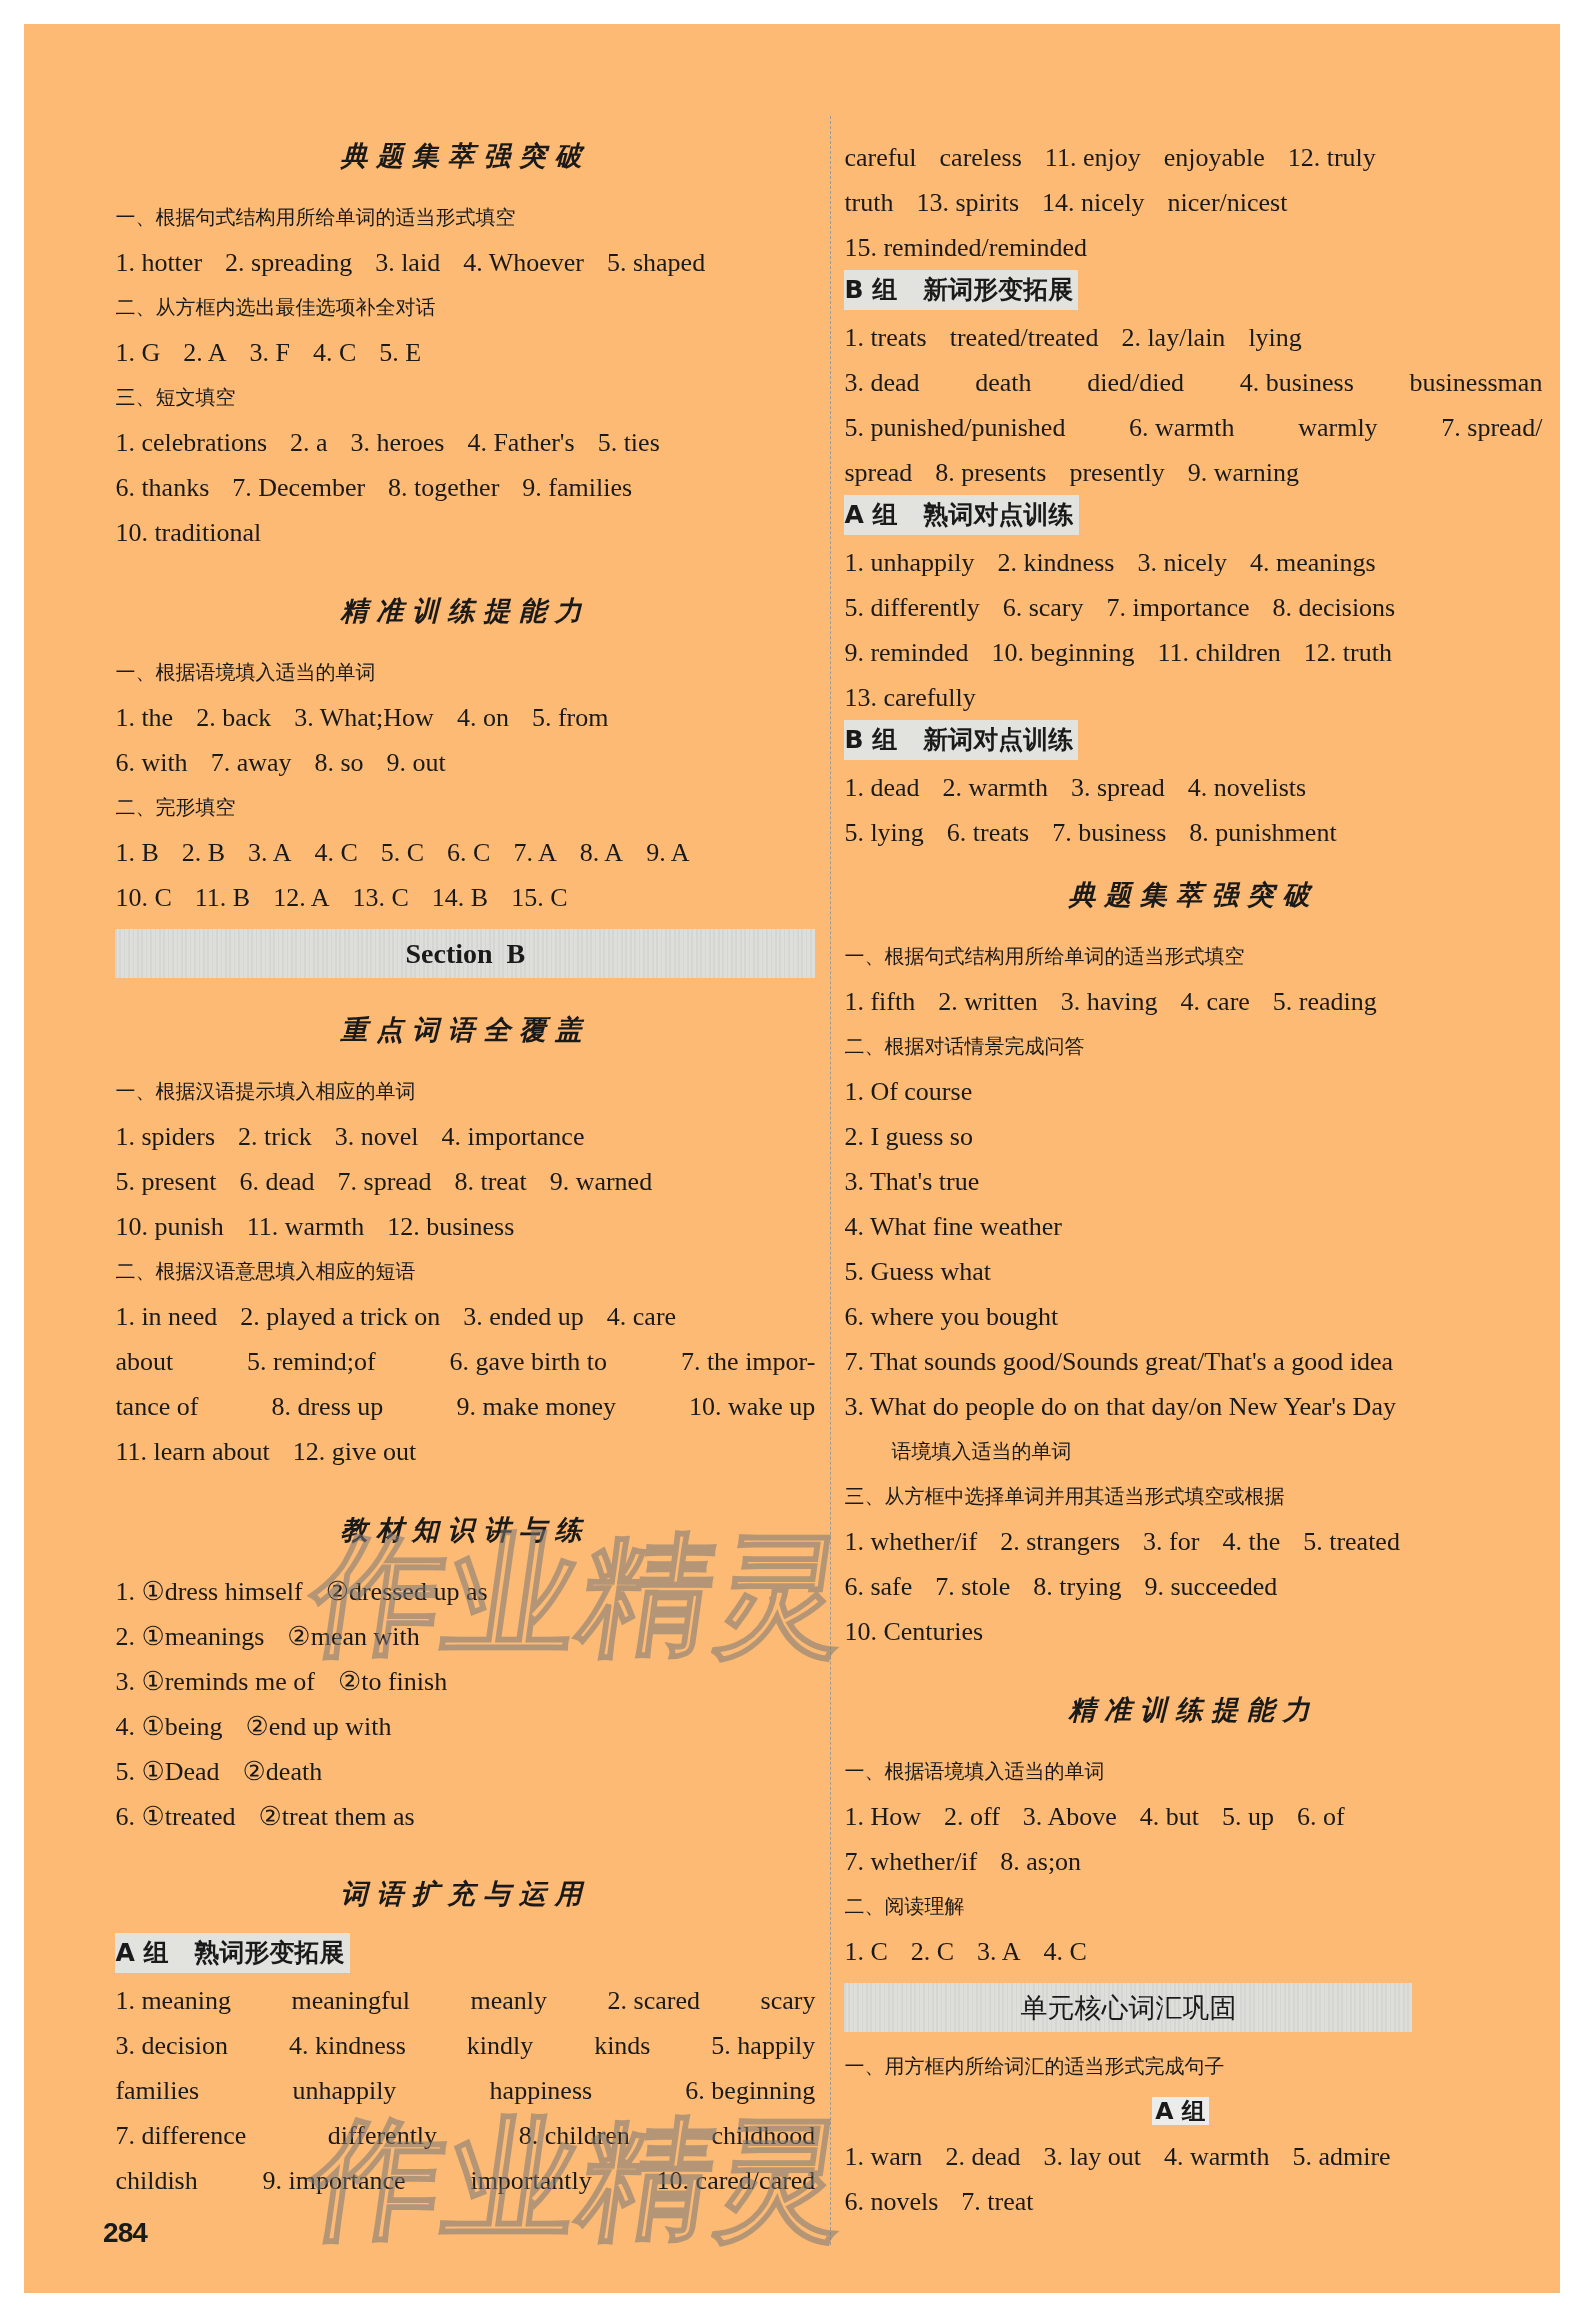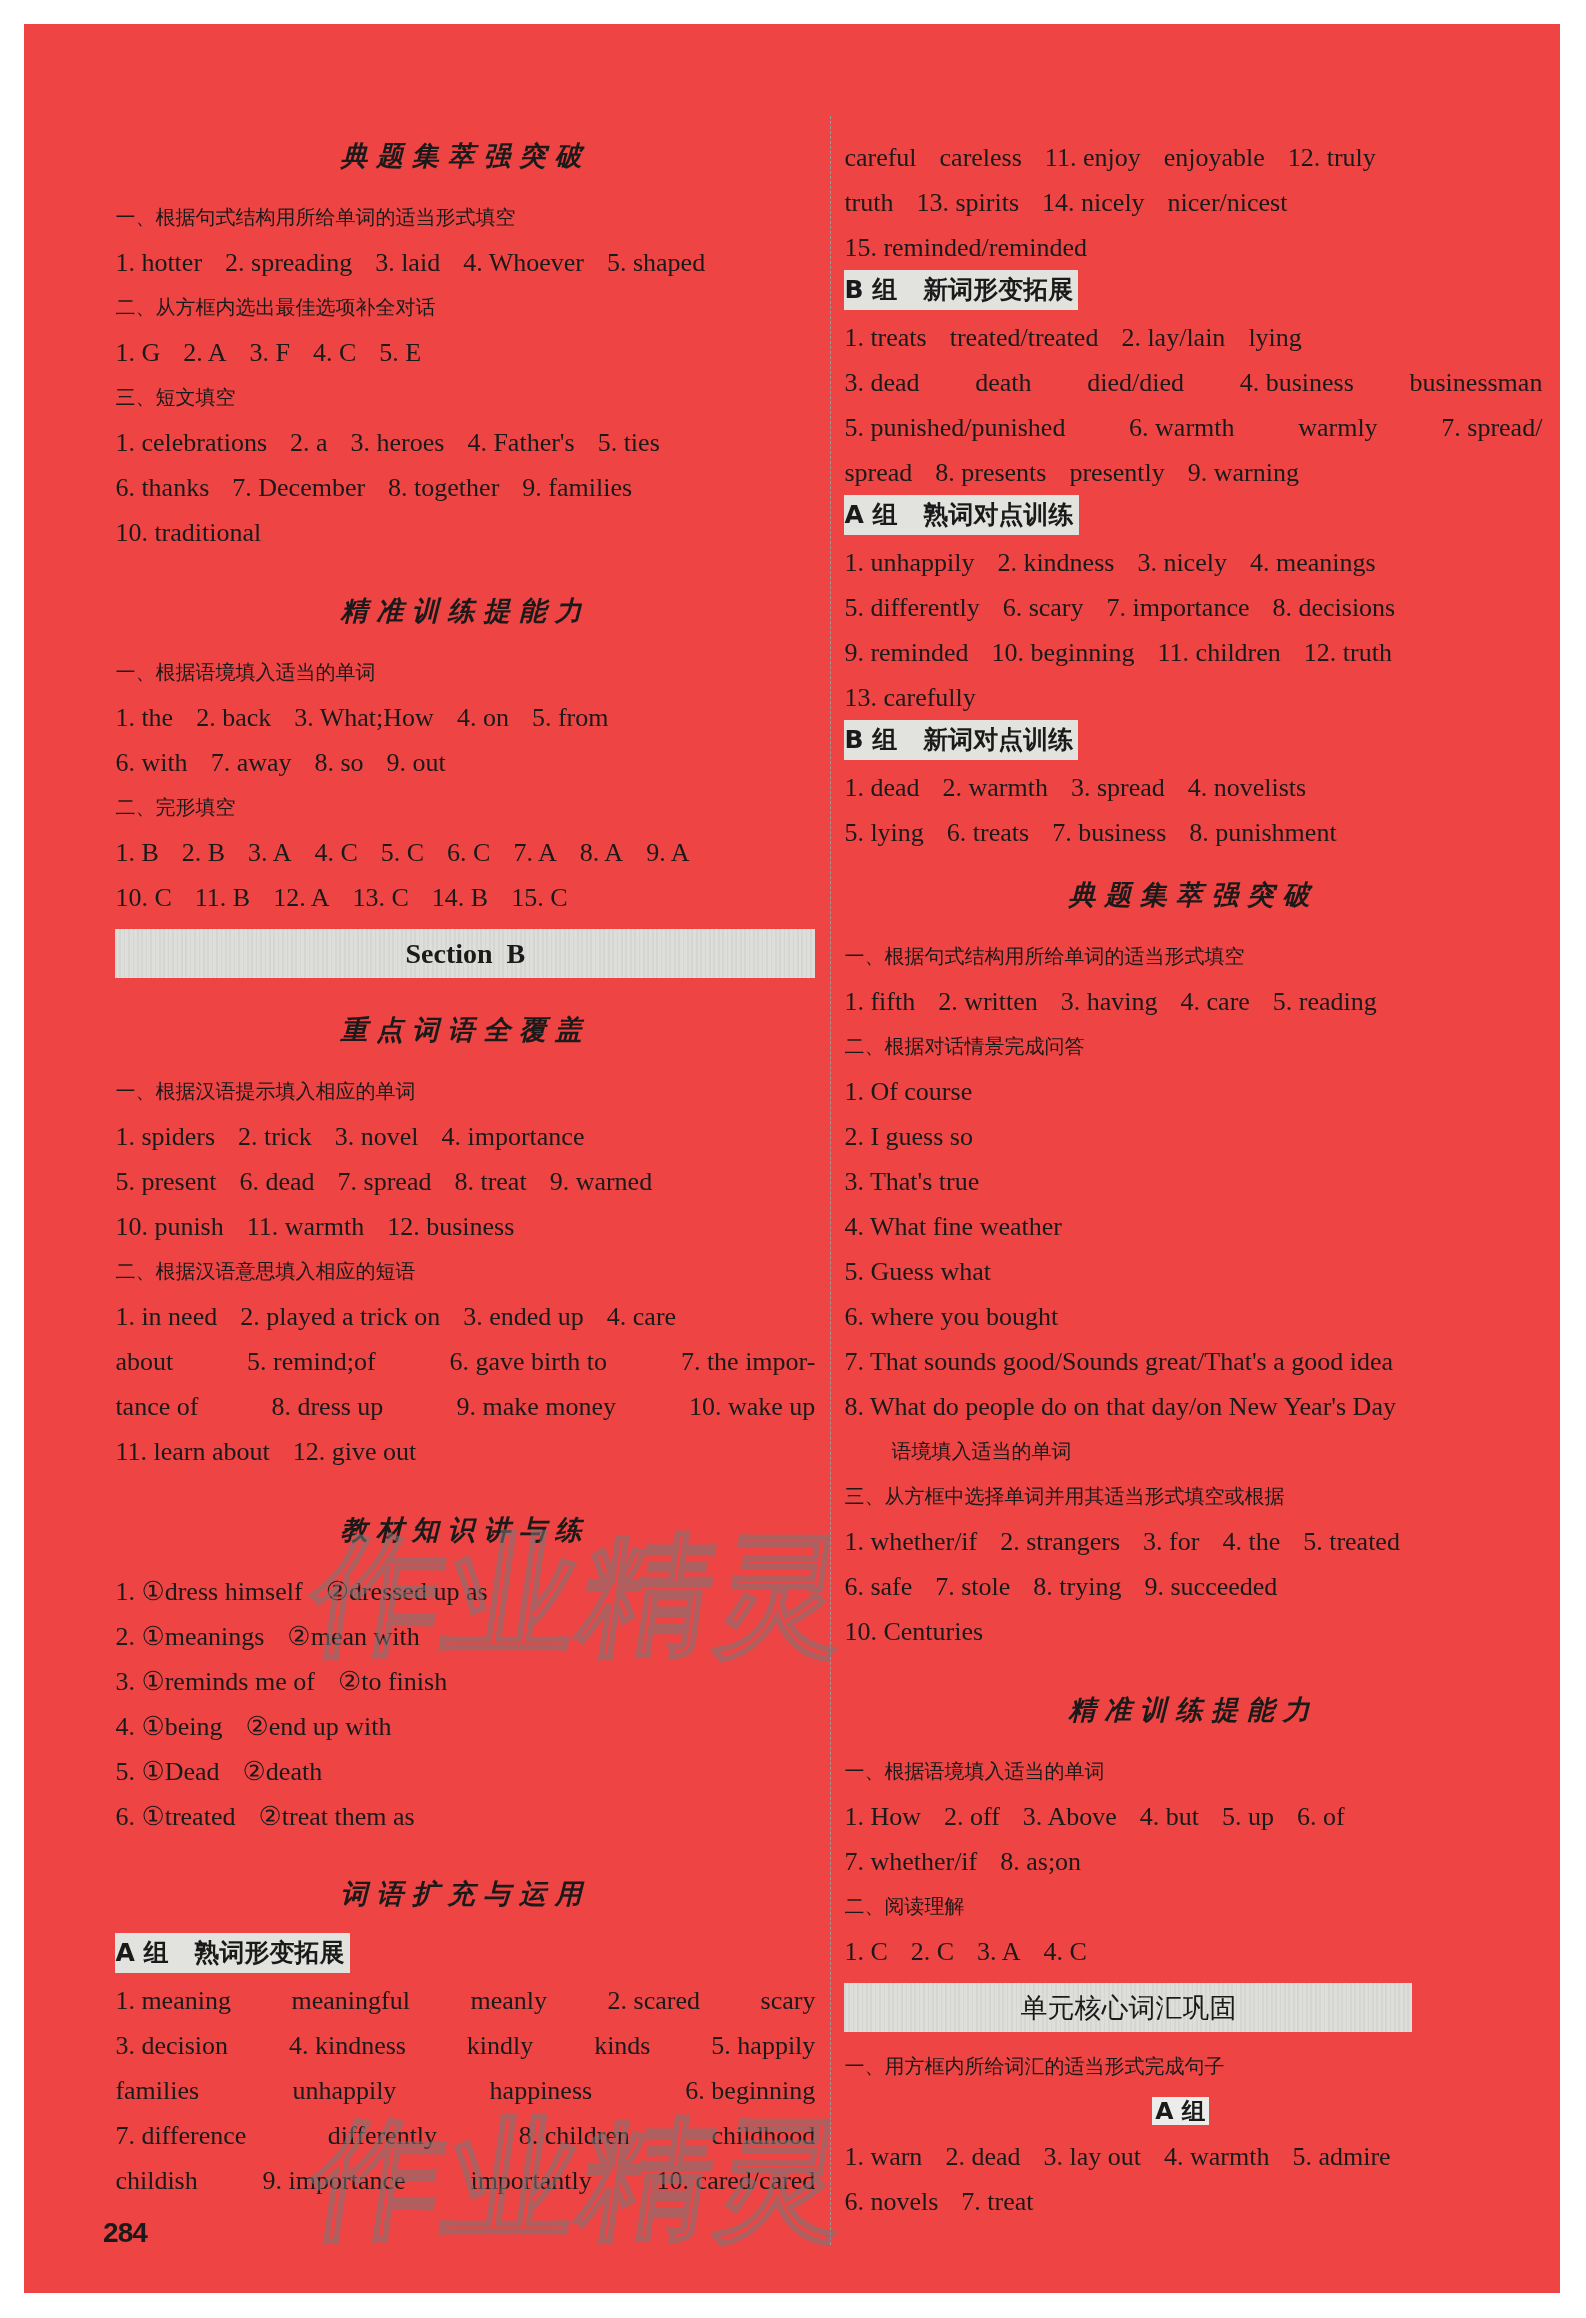--- a/index.html
+++ b/index.html
@@ -8,21 +8,21 @@
     background: #ffffff;
     position: relative;
     overflow: hidden;
     font-family: "Liberation Serif", "DejaVu Serif", serif;
     color: #1a1a1a;
   }
   .page {
     position: absolute;
     left: 24.4px; top: 24.4px;
     width: 1536px; height: 2269px;
-    background: #ef4444;
+    background: #fdba74;
   }
   .col {
     position: absolute;
     top: 0;
   }
   .col-left { left: 91px; top: 92px; width: 700px; }
   .col-right { left: 820px; top: 92px; width: 698px; }
   .divider {
     position: absolute;
     left: 806px; top: 92px;
@@ -282,21 +282,21 @@
       </div>
     <div class="q-head">二、根据对话情景完成问答</div>
     <div>
         <div class="line"><span class="item">1. Of course</span></div>
         <div class="line"><span class="item">2. I guess so</span></div>
         <div class="line"><span class="item">3. That's true</span></div>
         <div class="line"><span class="item">4. What fine weather</span></div>
         <div class="line"><span class="item">5. Guess what</span></div>
         <div class="line"><span class="item">6. where you bought</span></div>
         <div class="line"><span class="item">7. That sounds good/Sounds great/That's a good idea</span></div>
-        <div class="line"><span class="item">8. What do people do on that day/on New Year's Day</span></div>
+        <div class="line"><span class="item">3. What do people do on that day/on New Year's Day</span></div>
       </div>
     <div class="q-head" style="padding-left:47px">语境填入适当的单词</div>
     <div class="q-head">三、从方框中选择单词并用其适当形式填空或根据</div>
     <div>
         <div class="line"><span class="item">1. whether/if</span><span class="item">2. strangers</span><span class="item">3. for</span><span class="item">4. the</span><span class="item">5. treated</span></div>
         <div class="line"><span class="item">6. safe</span><span class="item">7. stole</span><span class="item">8. trying</span><span class="item">9. succeeded</span></div>
         <div class="line"><span class="item">10. Centuries</span></div>
       </div>
 
     <div class="spacer-s"></div>

